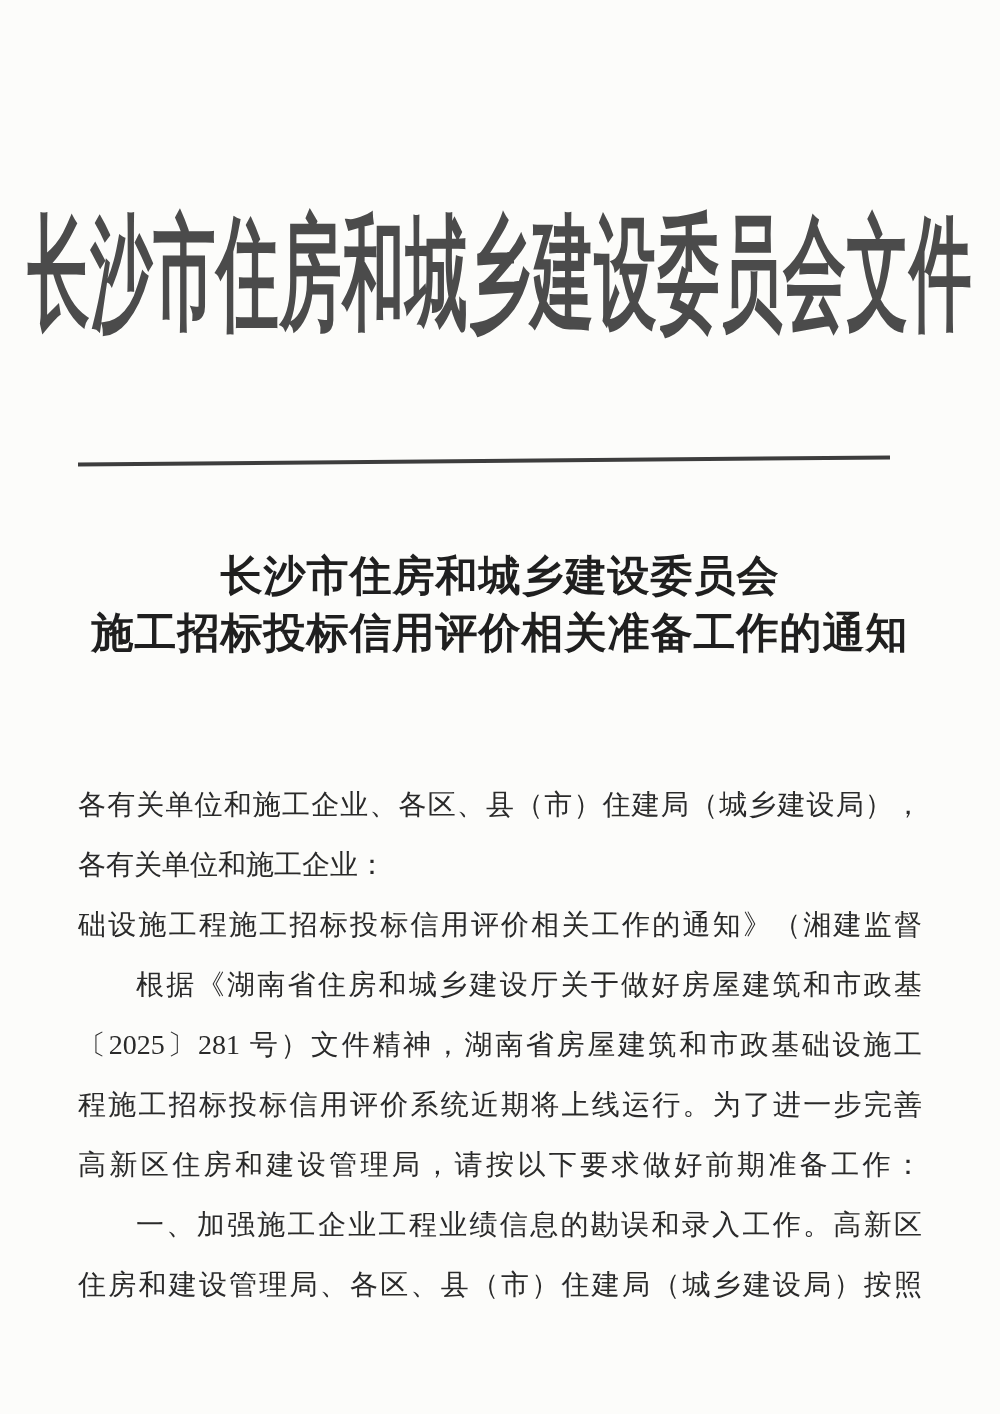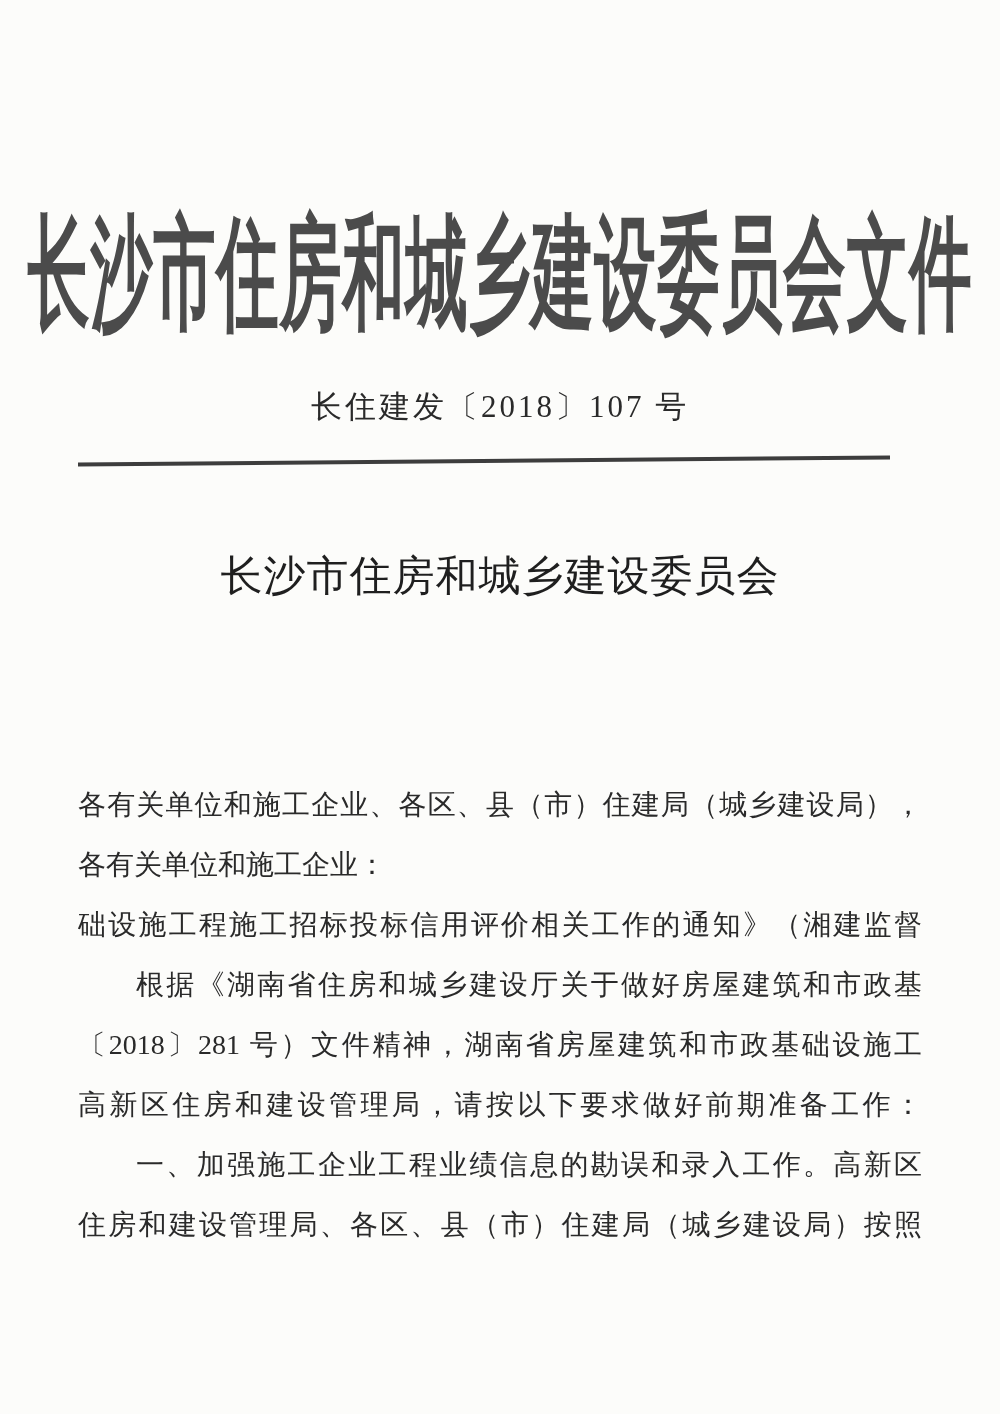--- a/index.html
+++ b/index.html
@@ -59,21 +59,21 @@
   }
   
   .doc-title{
     position:absolute;
     top:548px;
     left:0;
     width:1000px;
     text-align:center;
     font-size:42px;
     line-height:57px;
-    font-weight:normal;
+    font-weight:bold;
     color:var(--title-ink);
     letter-spacing:1px;
   }
   
   .body-text{
     position:absolute;
     top:775px;
     left:78px;
     width:844px;
     font-size:28px;
@@ -98,32 +98,33 @@
     text-indent:58px;
   }
 </style>
 </head>
 <body>
 
 <div class="page">
 
   <div class="letterhead">长沙市住房和城乡建设委员会文件</div>
 
-  <div class="doc-number">长住建发〔2018〕107 号</div>
 
   <div class="divider"></div>
 
   <div class="doc-title">
     <div>长沙市住房和城乡建设委员会</div>
+    <div>施工招标投标信用评价相关准备工作的通知</div>
   </div>
 
   <div class="body-text">
     <div class="bline jl">各有关单位和施工企业、各区、县（市）住建局（城乡建设局），</div>
     <div class="bline left-line">各有关单位和施工企业：</div>
     <div class="bline jl">础设施工程施工招标投标信用评价相关工作的通知》（湘建监督</div>
     <div class="bline jl indent">根据《湖南省住房和城乡建设厅关于做好房屋建筑和市政基</div>
-    <div class="bline jl">〔2018〕281 号）文件精神，湖南省房屋建筑和市政基础设施工</div>
+    <div class="bline jl">〔2025〕281 号）文件精神，湖南省房屋建筑和市政基础设施工</div>
+    <div class="bline jl">程施工招标投标信用评价系统近期将上线运行。为了进一步完善</div>
     <div class="bline jl">高新区住房和建设管理局，请按以下要求做好前期准备工作：</div>
     <div class="bline jl indent">一、加强施工企业工程业绩信息的勘误和录入工作。高新区</div>
     <div class="bline jl">住房和建设管理局、各区、县（市）住建局（城乡建设局）按照</div>
   </div>
 
 </div>
 
 </body></html>

